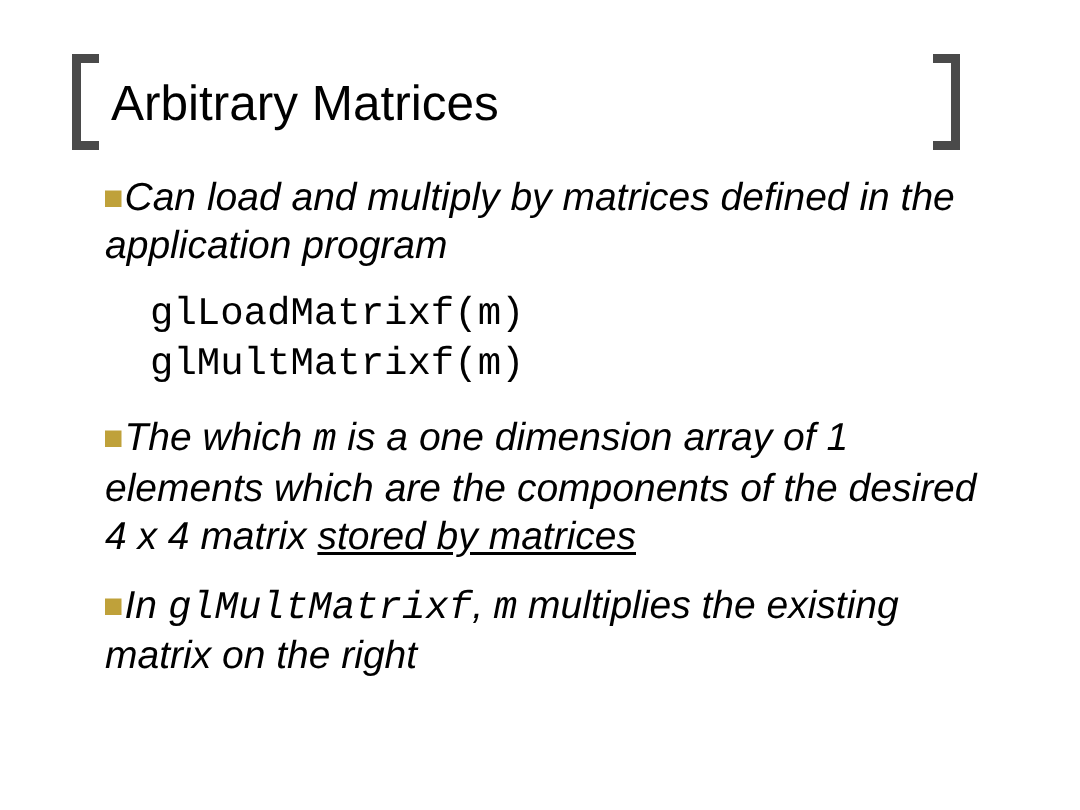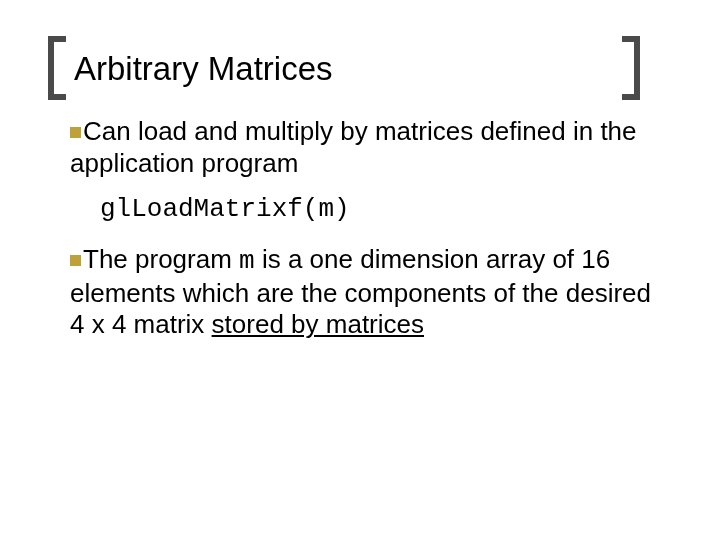--- a/index.html
+++ b/index.html
@@ -53,20 +53,21 @@
     color: #000;
     padding-left: 4px;
   }
   .body {
     font-size: 26px;
     line-height: 1.22;
   }
   .bullet {
     margin-bottom: 14px;
     position: relative;
+    font-style: italic;
   }
   .sq {
     display: inline-block;
     width: 11px;
     height: 11px;
     background: #bfa13a;
     margin-right: 2px;
     vertical-align: baseline;
     position: relative;
     top: -2px;
@@ -102,21 +103,25 @@
   </div>
 
   <div class="body">
 
     <div class="bullet">
       <span class="sq"></span><span>Can load and multiply by matrices defined in the application program</span>
     </div>
 
     <div class="code-block">
       <div>glLoadMatrixf(m)</div>
+      <div>glMultMatrixf(m)</div>
     </div>
 
     <div class="bullet">
-      <span class="sq"></span><span>The program </span><span class="mono">m</span><span> is a one dimension array of 16 elements which are the components of the desired 4 x 4 matrix </span><span class="underline">stored by matrices</span>
+      <span class="sq"></span><span>The which </span><span class="mono">m</span><span> is a one dimension array of 1 elements which are the components of the desired 4 x 4 matrix </span><span class="underline">stored by matrices</span>
     </div>
 
+    <div class="bullet">
+      <span class="sq"></span><span>In </span><span class="mono">glMultMatrixf</span><span>, </span><span class="mono">m</span><span> multiplies the existing matrix on the right</span>
+    </div>
 
   </div>
 </div>
 
 </body></html>

